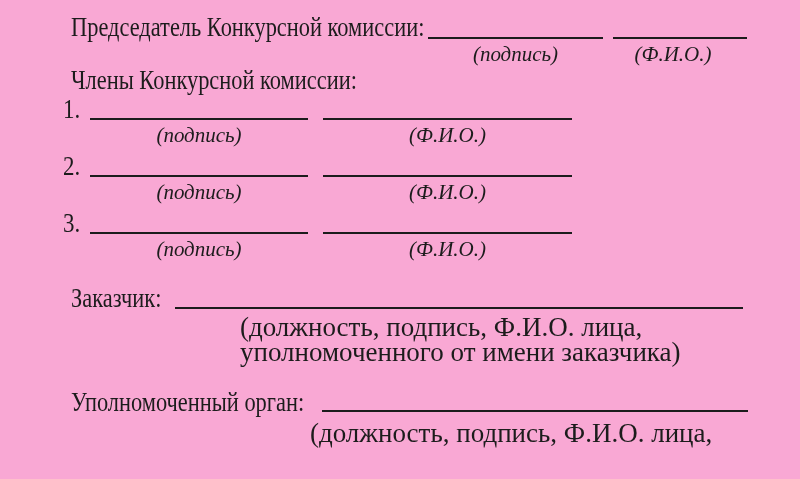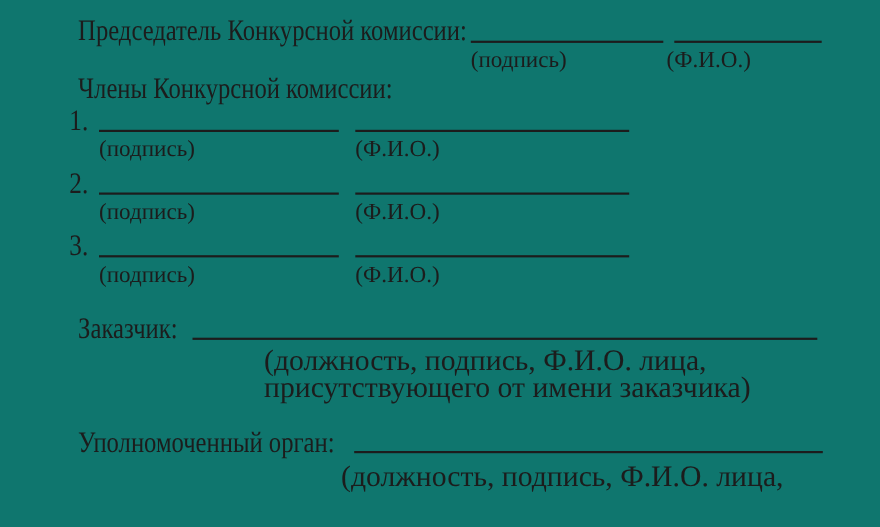--- a/index.html
+++ b/index.html
@@ -1,20 +1,20 @@
 <!DOCTYPE html>
 <html><head>
 <meta charset="utf-8">
 <style>
   html, body { margin: 0; padding: 0; background: #ffffff; }
   .page {
     position: relative;
     width: 800px;
     height: 479px;
-    background: #0f766e;
+    background: #f9a8d4;
     overflow: hidden;
     font-family: "Liberation Serif", "DejaVu Serif", serif;
     color: #1c1c1c;
   }
   
   .label {
     position: absolute;
     font-size: 27px;
     line-height: 27px;
     white-space: nowrap;
@@ -26,22 +26,23 @@
     font-size: 27px;
     line-height: 27px;
     transform: scaleX(0.85);
     transform-origin: left top;
   }
   
   .cap {
     position: absolute;
     font-size: 21px;
     line-height: 21px;
-    text-align: left;
+    text-align: center;
     white-space: nowrap;
+    font-style: italic;
   }
   .cap2 {
     position: absolute;
     font-size: 27px;
     text-align: center;
     white-space: nowrap;
   }
   
   .line {
     position: absolute;
@@ -83,21 +84,21 @@
     <div class="line" style="left:90px; top:232px; width:218px;"></div>
     <div class="line" style="left:323px; top:232px; width:249px;"></div>
     <div class="cap" style="left:90px; top:239px; width:218px;">(подпись)</div>
     <div class="cap" style="left:323px; top:239px; width:249px;">(Ф.И.О.)</div>
   </div>
 
   <div class="label" style="left:71px; top:285px;">Заказчик:</div>
   <div class="line" style="left:175px; top:307px; width:568px;"></div>
   <div class="cap2" style="left:240px; top:315px; width:400px; line-height:25px;">
     <div>(должность, подпись, Ф.И.О. лица,</div>
-    <div>присутствующего от имени заказчика)</div>
+    <div>уполномоченного от имени заказчика)</div>
   </div>
 
   <div class="label" style="left:71px; top:389px;">Уполномоченный орган:</div>
   <div class="line" style="left:322px; top:410px; width:426px;"></div>
   <div class="cap2" style="left:310px; top:421px; width:400px; line-height:24px;">
     <div>(должность, подпись, Ф.И.О. лица,</div>
   </div>
 
 </div>
 

